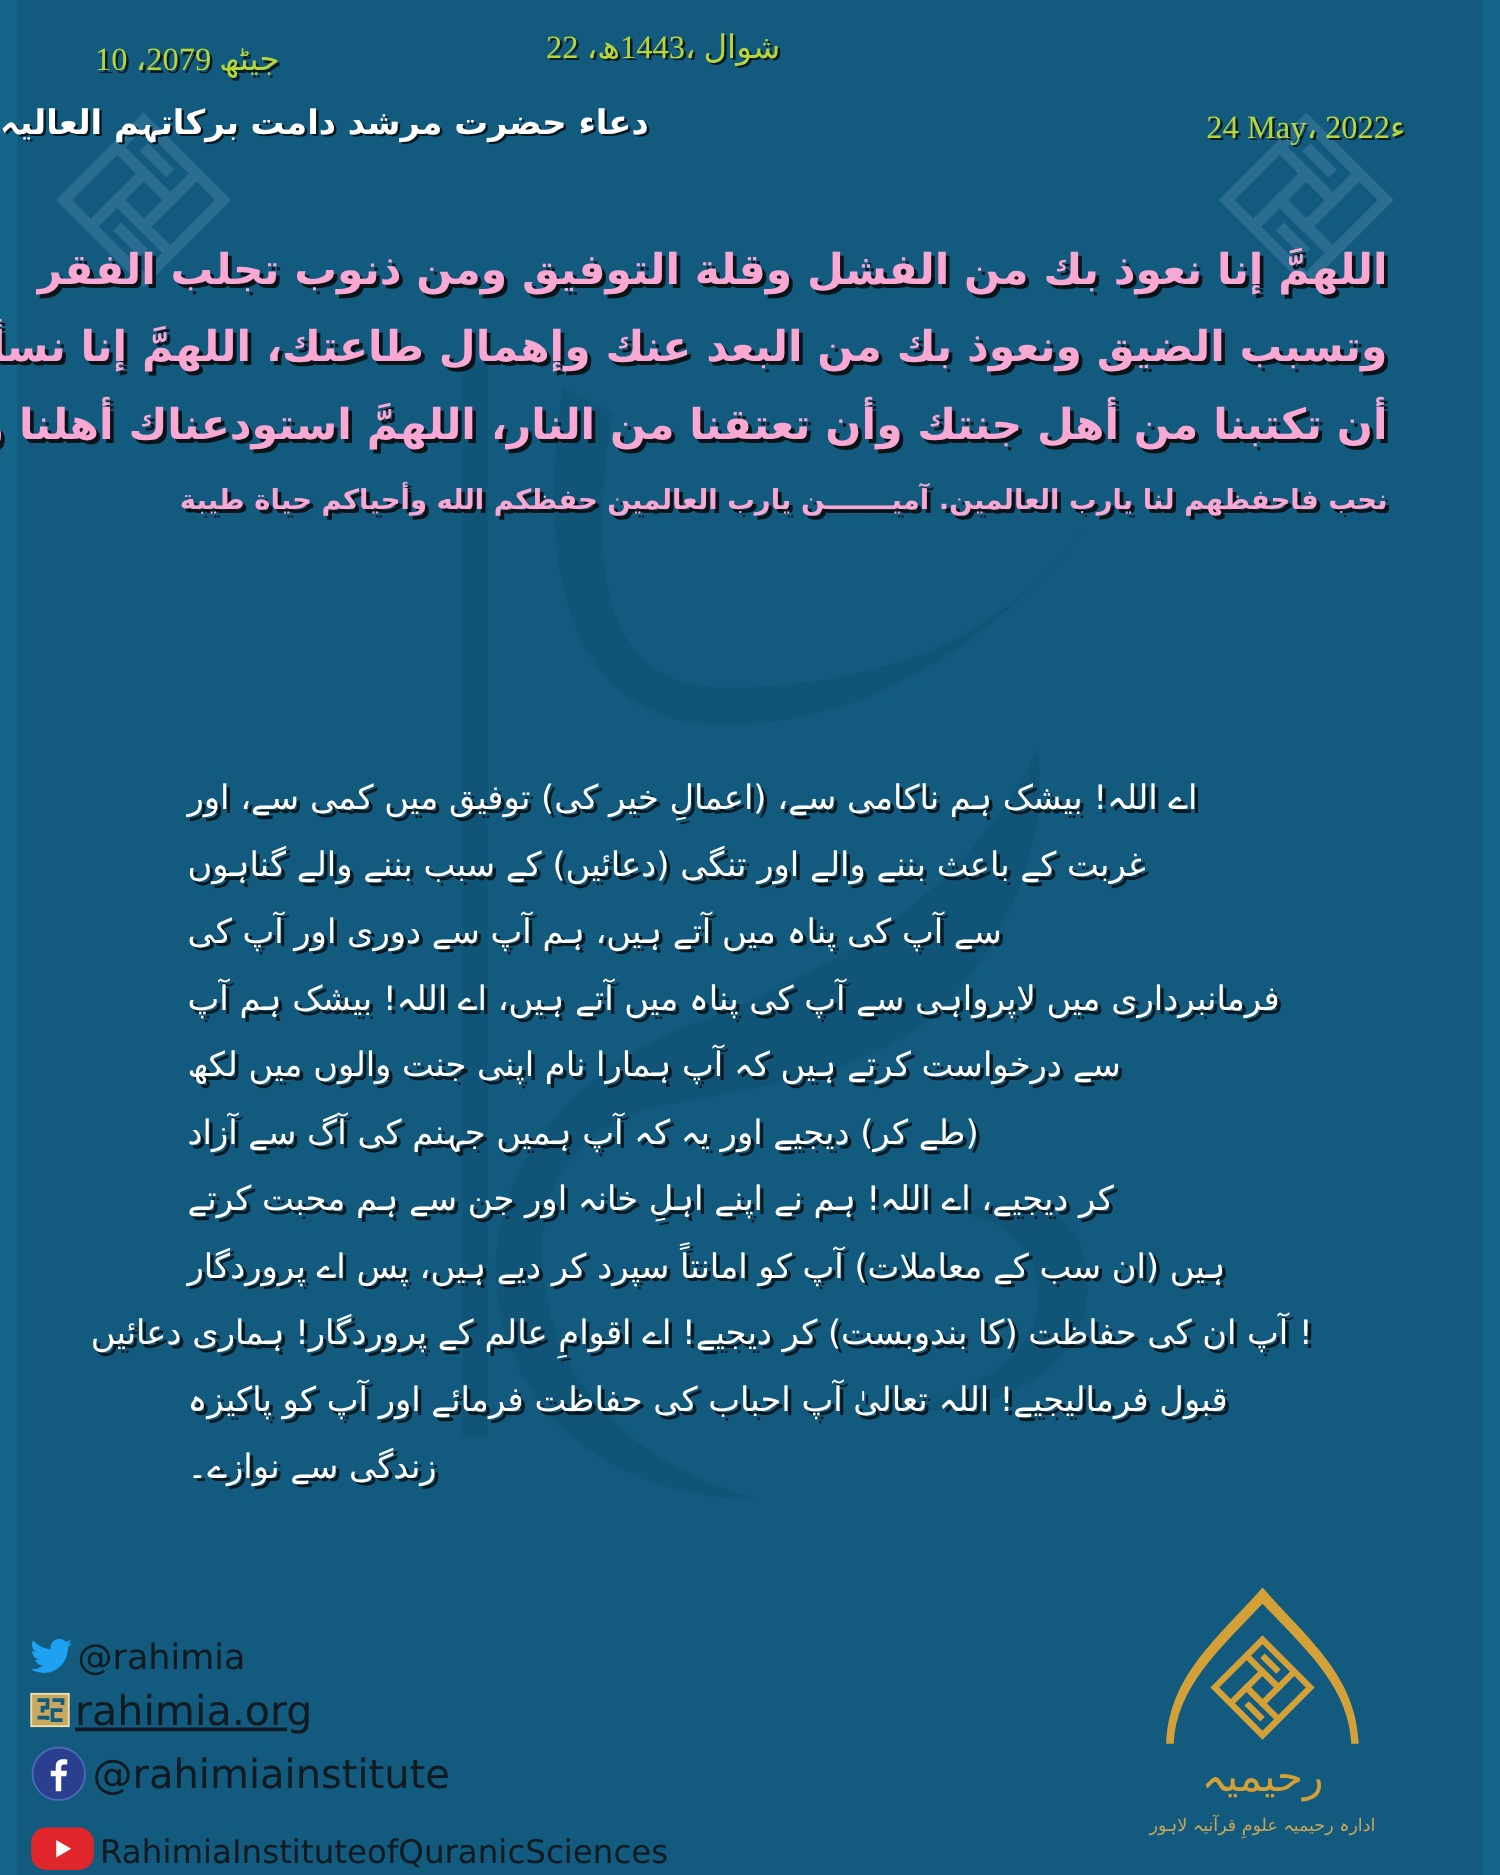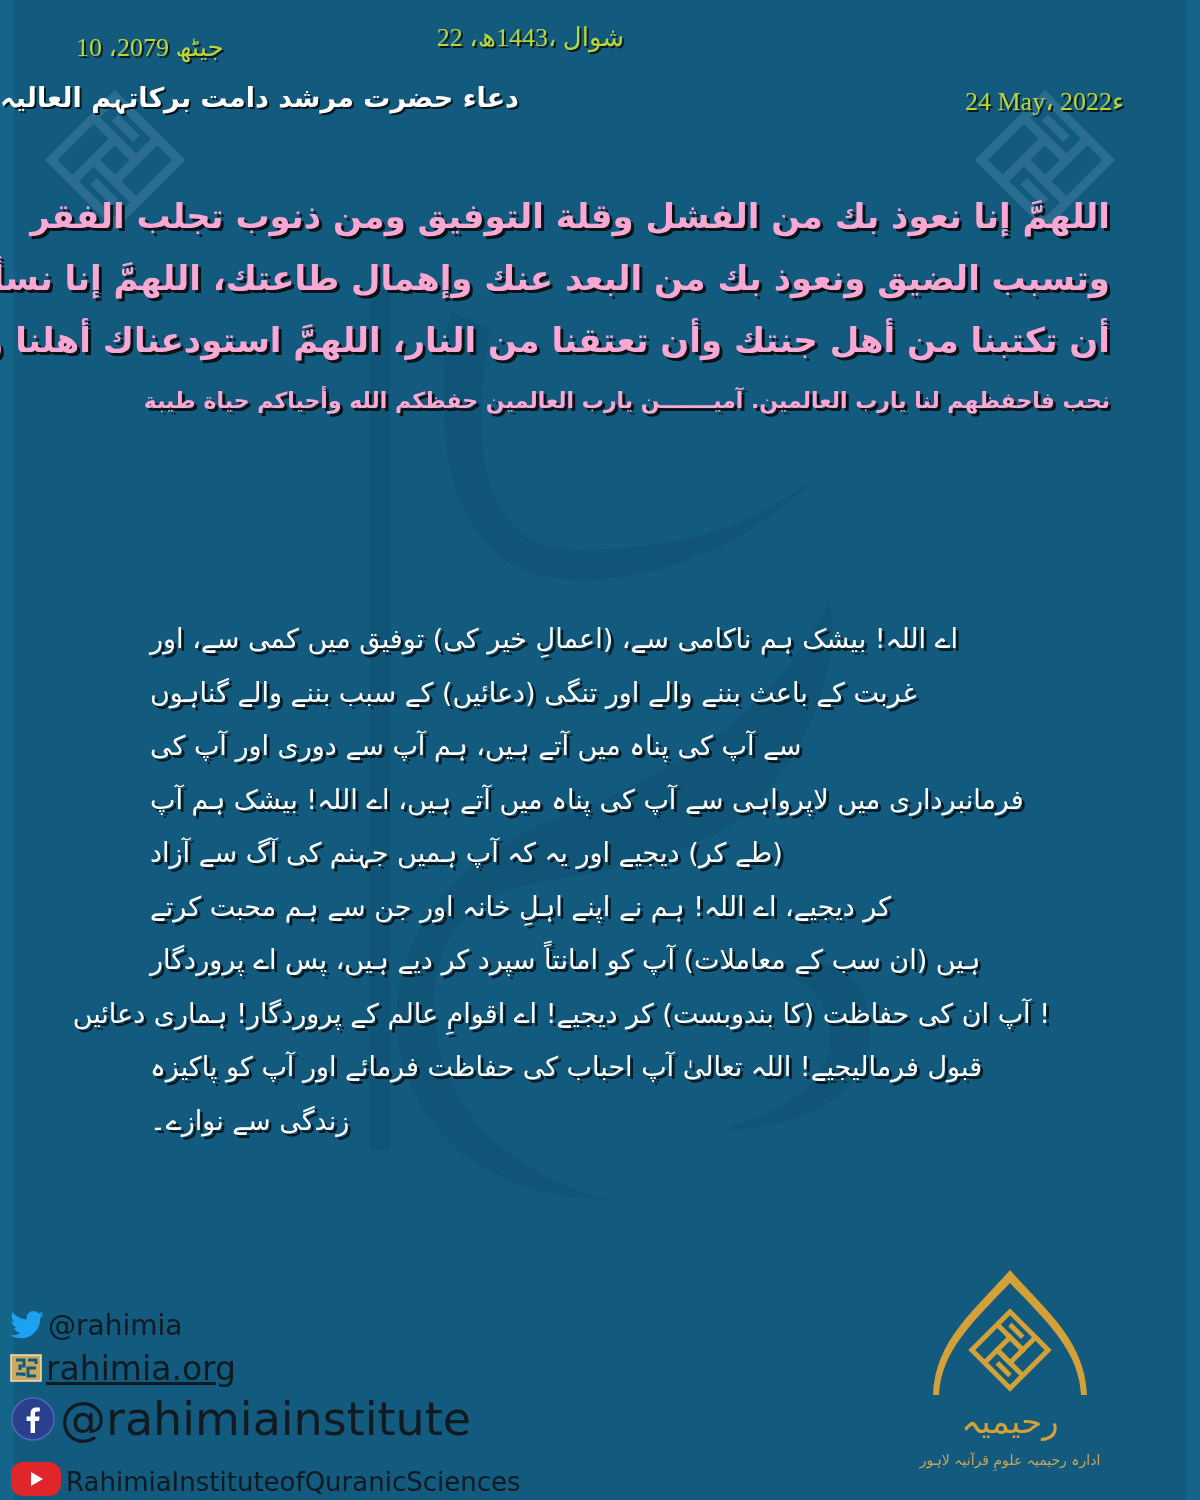--- a/index.html
+++ b/index.html
@@ -48,25 +48,25 @@
     .arabic .line.small { font-size: 22px; line-height: 52px; margin-top: 4px; }
 
     .urdu {
       position:absolute; left:150px; width:900px; top:612px;
       direction: rtl; text-align: left;
       color: #ffffff;
       text-shadow: 3px 3px 0 #061820;
     }
     .urdu .line { font-size: 27px; line-height: 53.5px; white-space: nowrap; }
 
-    .social { position:absolute; left:10px; top:1305px; }
+    .social { position:absolute; left:24px; top:1305px; }
     .social-row { display:flex; align-items:center; color:#111a20; font-family:"DejaVu Sans", sans-serif; white-space:nowrap; }
     .social-row.r1 { font-size: 28px; height: 40px; }
     .social-row.r2 { font-size: 33px; height: 46px; text-decoration: underline; }
-    .social-row.r3 { font-size: 46px; height: 56px; }
+    .social-row.r3 { font-size: 32px; height: 56px; }
     .social-row.r4 { font-size: 26px; height: 50px; align-items: flex-end; }
     .icon { display:inline-block; margin-right:4px; }
 
     .logo { position:absolute; left:915px; top:1265px; width:190px; height:220px; }
   </style>
 </head>
 <body>
 
 <div class="bg-edge-left"></div>
 <div class="bg-edge-right"></div>
@@ -106,20 +106,21 @@
   <div class="line">وتسبب الضيق ونعوذ بك من البعد عنك وإهمال طاعتك، اللهمَّ إنا نسألك</div>
   <div class="line">أن تكتبنا من أهل جنتك وأن تعتقنا من النار، اللهمَّ استودعناك أهلنا ومن</div>
   <div class="line small">نحب فاحفظهم لنا يارب العالمين. آميـــــــن يارب العالمين حفظكم الله وأحياكم حياة طيبة</div>
 </div>
 
 <div class="urdu">
   <div class="line">اے اللہ! بیشک ہم ناکامی سے، (اعمالِ خیر کی) توفیق میں کمی سے، اور</div>
   <div class="line">غربت کے باعث بننے والے اور تنگی (دعائیں) کے سبب بننے والے گناہوں</div>
   <div class="line">سے آپ کی پناہ میں آتے ہیں، ہم آپ سے دوری اور آپ کی</div>
   <div class="line">فرمانبرداری میں لاپرواہی سے آپ کی پناہ میں آتے ہیں، اے اللہ! بیشک ہم آپ</div>
+  <div class="line">سے درخواست کرتے ہیں کہ آپ ہمارا نام اپنی جنت والوں میں لکھ</div>
   <div class="line">(طے کر) دیجیے اور یہ کہ آپ ہمیں جہنم کی آگ سے آزاد</div>
   <div class="line">کر دیجیے، اے اللہ! ہم نے اپنے اہلِ خانہ اور جن سے ہم محبت کرتے</div>
   <div class="line">ہیں (ان سب کے معاملات) آپ کو امانتاً سپرد کر دیے ہیں، پس اے پروردگار</div>
   <div class="line">! آپ ان کی حفاظت (کا بندوبست) کر دیجیے! اے اقوامِ عالم کے پروردگار! ہماری دعائیں</div>
   <div class="line">قبول فرمالیجیے! اللہ تعالیٰ آپ احباب کی حفاظت فرمائے اور آپ کو پاکیزہ</div>
   <div class="line">زندگی سے نوازے۔</div>
 </div>
 
 <div class="social">
   <div class="social-row r1">

